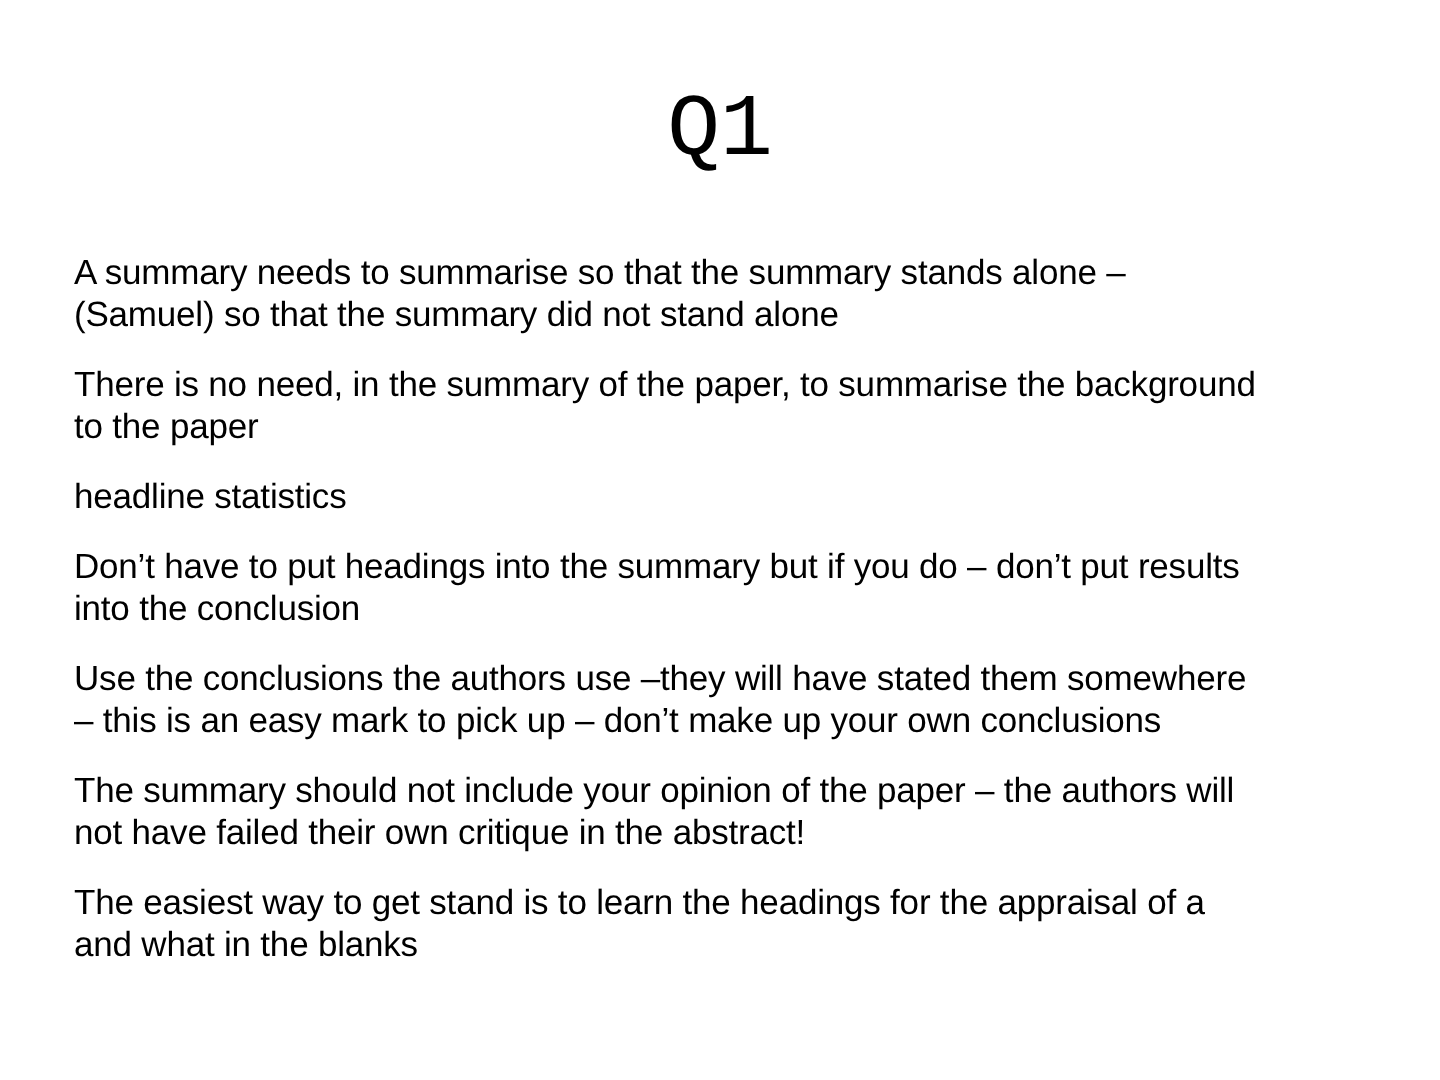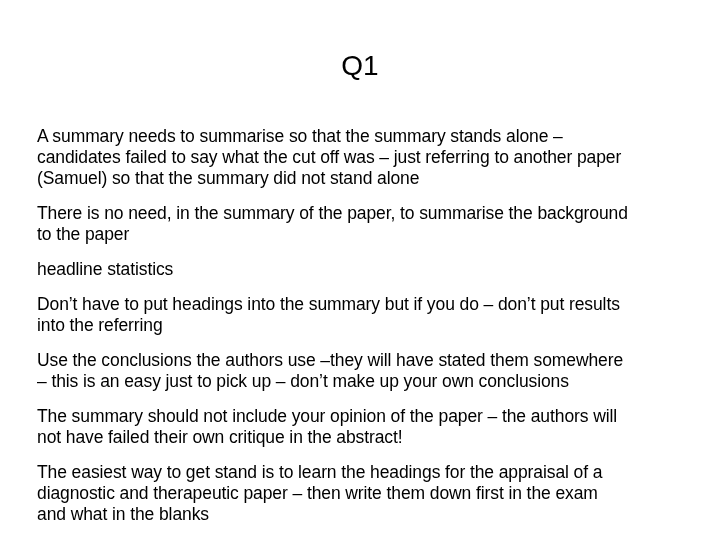--- a/index.html
+++ b/index.html
@@ -15,25 +15,26 @@
     overflow: hidden;
     font-family: "Liberation Sans", sans-serif;
     color: #000000;
   }
   .slide-title {
     position: absolute;
     top: 40px;
     left: 0;
     width: 100%;
     text-align: center;
-    font-size: 28px;
+    font-size: 44px;
     font-weight: 400;
     line-height: 52px;
     letter-spacing: 0px;
     color: #000000;
+    font-family: Liberation Mono, monospace;
   }
   .slide-body {
     position: absolute;
     left: 37px;
     top: 126px;
     right: 16px;
   }
   .para { margin: 0; padding: 0; }
   .para + .para { margin-top: 14px; }
   .text-line {
@@ -48,48 +49,46 @@
 <body>
 
 <div class="slide">
 
   <div class="slide-title">Q1</div>
 
   <div class="slide-body">
 
     <div class="para">
       <div class="text-line">A summary needs to summarise so that the summary stands alone –</div>
-      <div class="text-line">candidates failed to say what the cut off was – just referring to another paper</div>
       <div class="text-line">(Samuel) so that the summary did not stand alone</div>
     </div>
 
     <div class="para">
       <div class="text-line">There is no need, in the summary of the paper, to summarise the background</div>
       <div class="text-line">to the paper</div>
     </div>
 
     <div class="para">
       <div class="text-line">headline statistics</div>
     </div>
 
     <div class="para">
       <div class="text-line">Don’t have to put headings into the summary but if you do – don’t put results</div>
-      <div class="text-line">into the referring</div>
+      <div class="text-line">into the conclusion</div>
     </div>
 
     <div class="para">
       <div class="text-line">Use the conclusions the authors use –they will have stated them somewhere</div>
-      <div class="text-line">– this is an easy just to pick up – don’t make up your own conclusions</div>
+      <div class="text-line">– this is an easy mark to pick up – don’t make up your own conclusions</div>
     </div>
 
     <div class="para">
       <div class="text-line">The summary should not include your opinion of the paper – the authors will</div>
       <div class="text-line">not have failed their own critique in the abstract!</div>
     </div>
 
     <div class="para">
       <div class="text-line">The easiest way to get stand is to learn the headings for the appraisal of a</div>
-      <div class="text-line">diagnostic and therapeutic paper – then write them down first in the exam</div>
       <div class="text-line">and what in the blanks</div>
     </div>
 
   </div>
 </div>
 
 </body></html>

